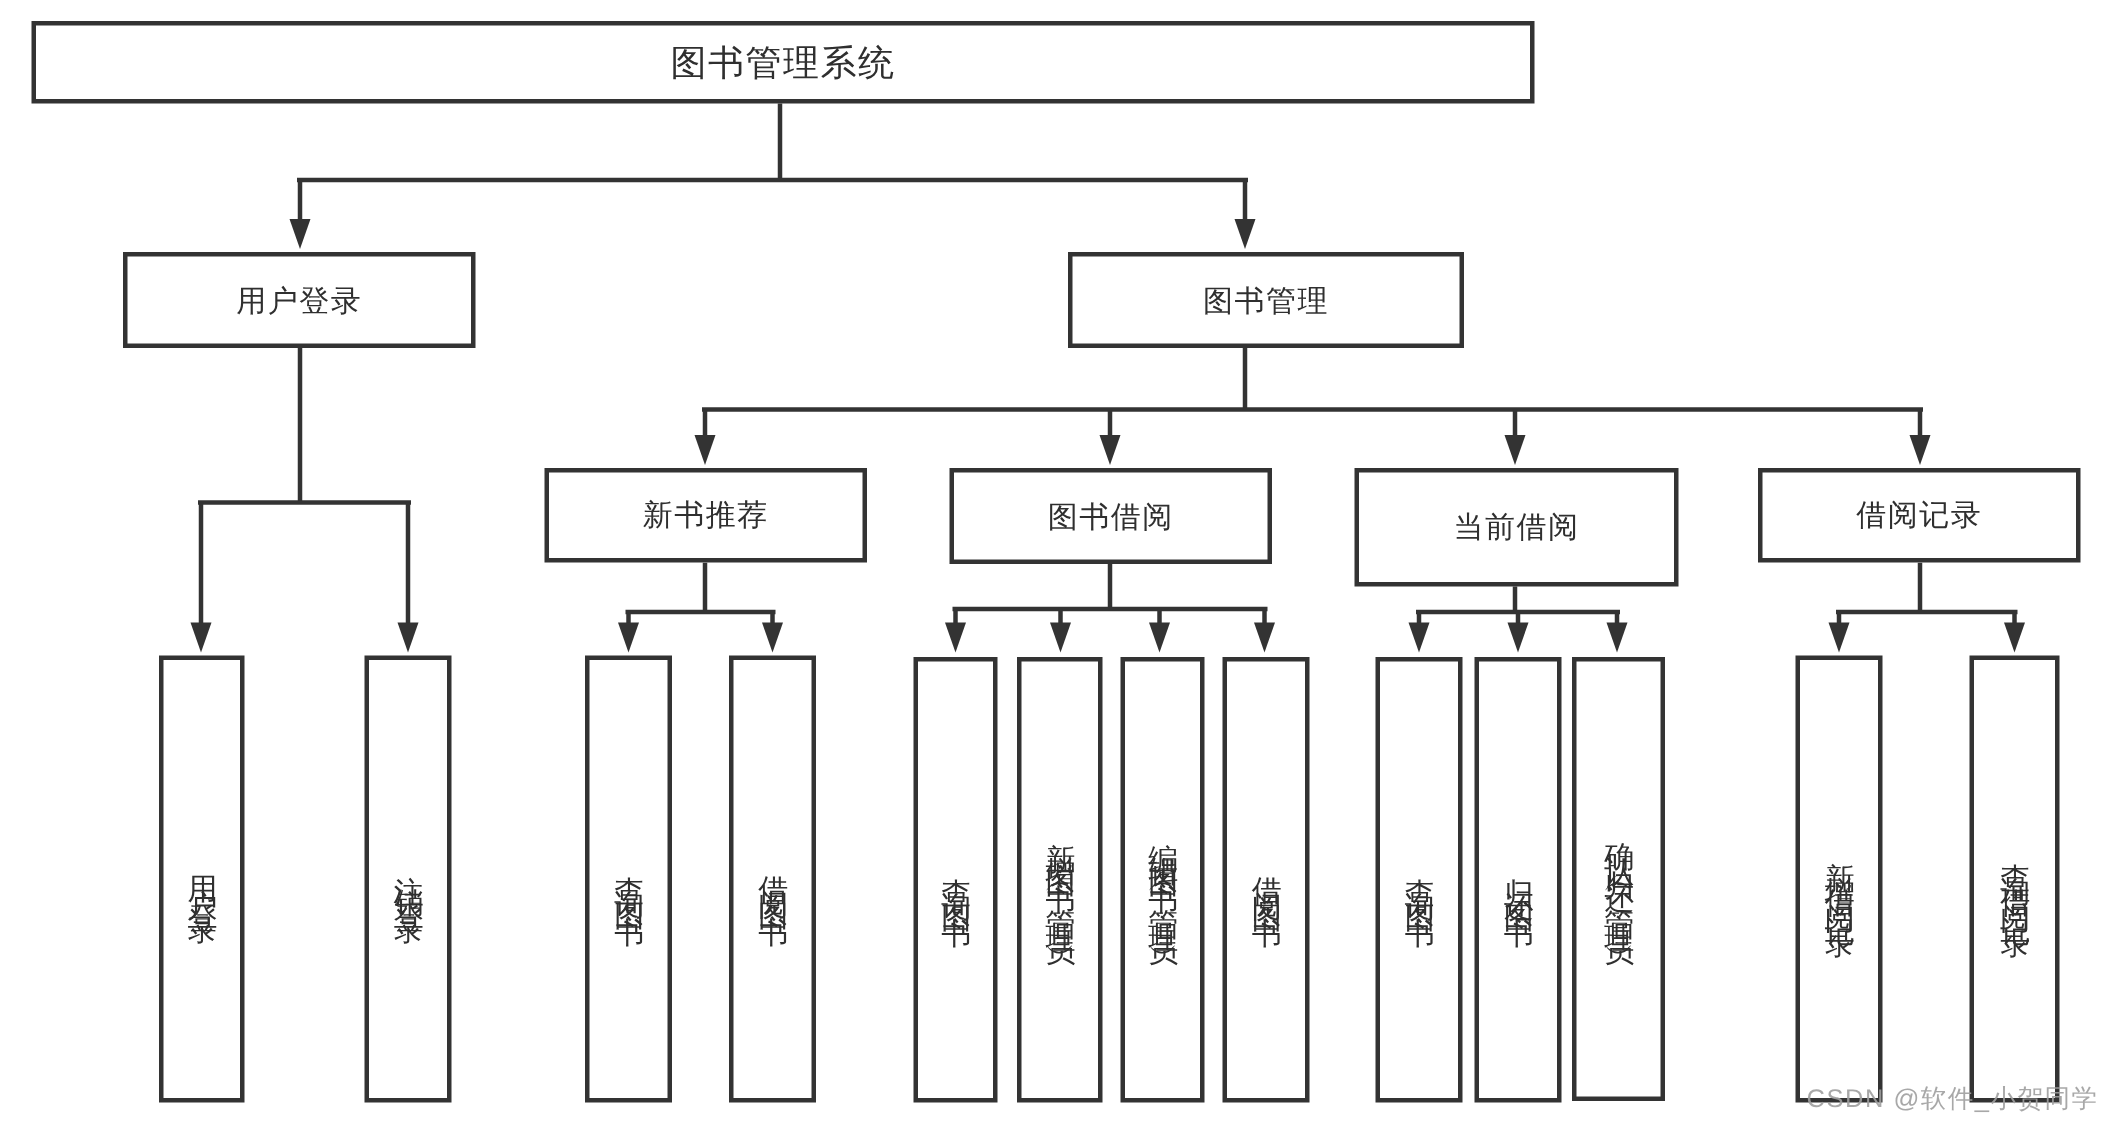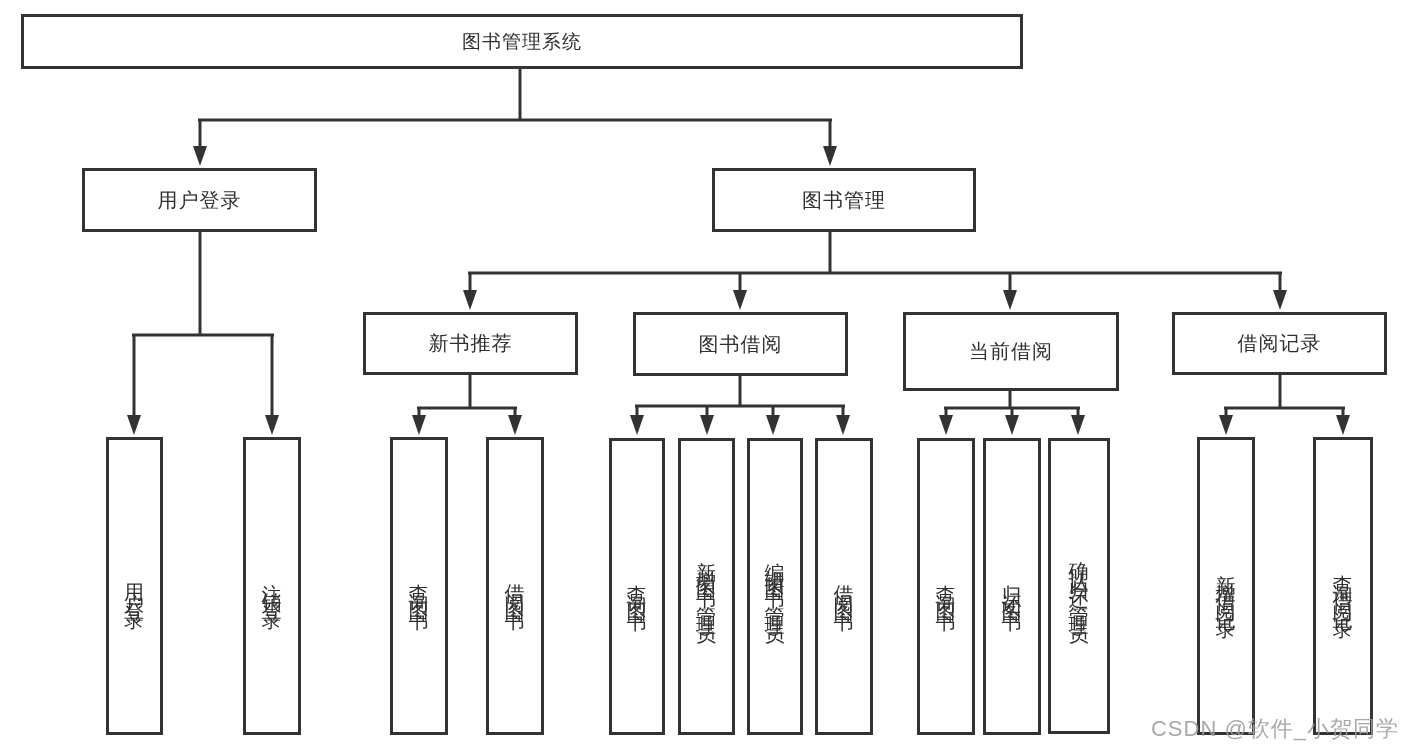--- a/index.html
+++ b/index.html
@@ -22,33 +22,33 @@
     box-sizing: border-box;
     border: 3px solid #333333;
     background: #ffffff;
     color: #2f2f2f;
     display: flex;
     align-items: center;
     justify-content: center;
     z-index: 2;
   }
   .h-box { font-size: 20px; letter-spacing: 1px; }
-  .root-box { font-size: 19px; }
+  .root-box { font-size: 24px; }
   .v-box {
     writing-mode: vertical-rl;
     text-orientation: mixed;
     font-size: 20px;
     letter-spacing: 9px;
     line-height: 1;
   }
   .watermark {
     position: absolute;
     right: 6px;
     bottom: 3px;
-    font-size: 22px;
+    font-size: 17px;
     color: rgba(158, 158, 158, 0.9);
     letter-spacing: 1px;
     z-index: 3;
     white-space: nowrap;
   }
 </style>
 </head>
 <body>
 
 <div class="canvas">

